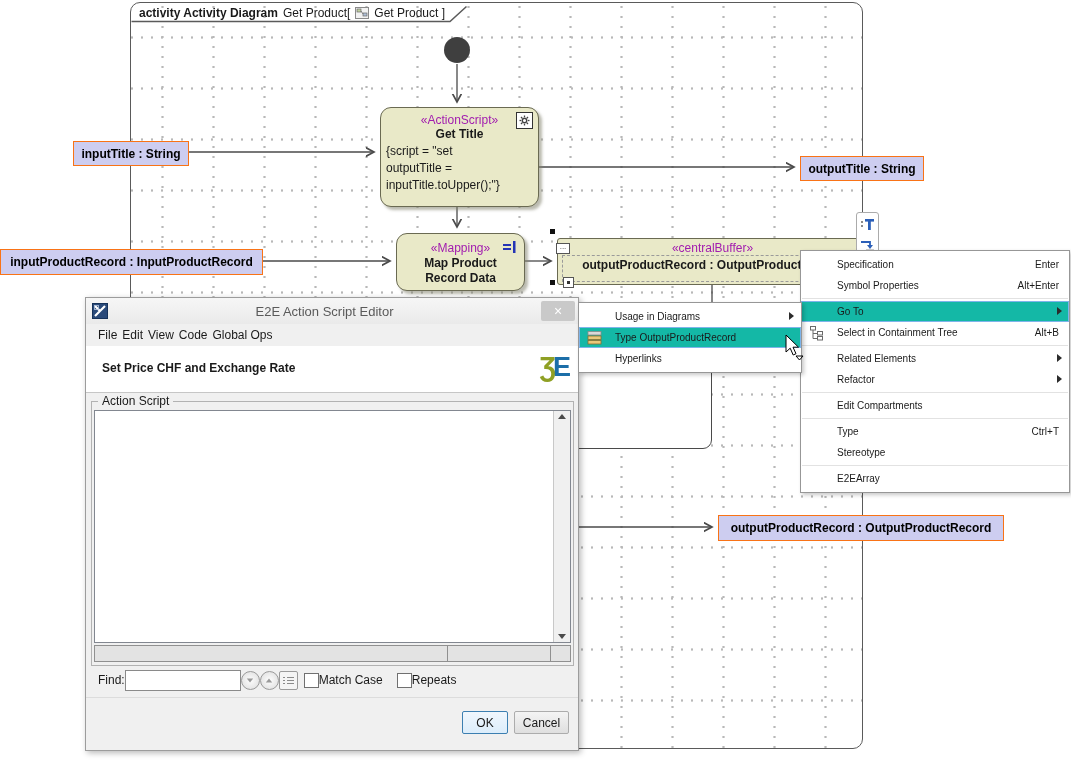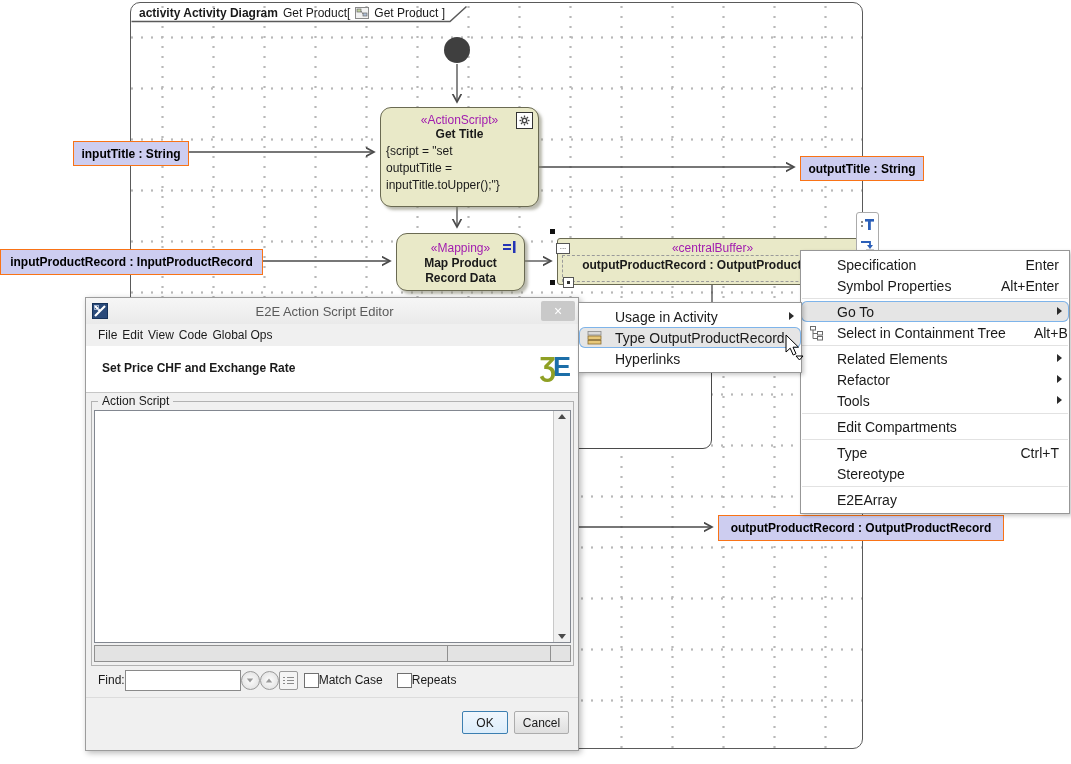--- a/index.html
+++ b/index.html
@@ -81,26 +81,26 @@
     display:flex;align-items:center;justify-content:center;}
   .cb{width:13px;height:13px;background:#fff;border:1px solid #707070;}
   .dlgsep{position:absolute;left:0;top:399px;right:0;height:1px;background:#DCDCDC;}
   .btn{position:absolute;top:413px;height:21px;border:1px solid #ACACAC;
     background:linear-gradient(#F4F4F4,#DFDFDF);font-size:12px;
     display:flex;align-items:center;justify-content:center;border-radius:2px;}
   .btn.ok{left:376px;width:44px;border-color:#3C7FB1;background:linear-gradient(#F0F7FD,#DCEDFB);}
   .btn.cancel{left:428px;width:53px;}
   
   .menu{background:#fff;border:1px solid #979797;box-shadow:2px 2px 4px rgba(0,0,0,.22);
-    padding:3px 0;font-size:14px;color:#1A1A1A;z-index:20;}
+    padding:3px 0;font-size:10px;color:#1A1A1A;z-index:20;}
   .mi{position:relative;height:21px;display:flex;align-items:center;padding:0 10px 0 36px;white-space:nowrap;}
   .mi .sc{margin-left:auto;padding-left:28px;}
   .mi .subarrow{position:absolute;right:7px;top:6px;width:0;height:0;
     border:4px solid transparent;border-left:5px solid #2B2B2B;border-right:none;}
-  .mi.hl{background:#e5e5e5;box-shadow:inset 0 0 0 1px #7EB4EA;border-radius:6px;}
+  .mi.hl{background:#14b8a6;box-shadow:inset 0 0 0 1px #7EB4EA;}
   .msep{height:1px;background:#E2E2E2;margin:2px 1px;}
   .gutter-icon{position:absolute;left:8px;top:3px;}
 </style>
 </head>
 <body>
 
 <div class="abs frame"></div>
 
 <svg class="abs" style="left:0;top:0;width:1071px;height:764px;z-index:2;pointer-events:none">
   <defs>
@@ -303,45 +303,41 @@
   </div>
   <div class="msep"></div>
   <div class="mi">
     <span>Related Elements</span>
       <span class="subarrow"></span>
   </div>
   <div class="mi">
     <span>Refactor</span>
       <span class="subarrow"></span>
   </div>
-  <div class="mi">
-    <span>Tools</span>
-      <span class="subarrow"></span>
-  </div>
   <div class="msep"></div>
   <div class="mi">
     <span>Edit Compartments</span>
   </div>
   <div class="msep"></div>
   <div class="mi">
     <span>Type</span>
       <span class="sc">Ctrl+T</span>
   </div>
   <div class="mi">
     <span>Stereotype</span>
   </div>
   <div class="msep"></div>
   <div class="mi">
     <span>E2EArray</span>
   </div>
 </div>
 
 <div class="abs menu" style="left:578px;top:302px;width:222px;z-index:25;">
   <div class="mi">
-    <span>Usage in Activity</span>
+    <span>Usage in Diagrams</span>
       <span class="subarrow"></span>
   </div>
   <div class="mi hl">
     <svg class="gutter-icon" style="top:4px;" width="16" height="14">
       <rect x="1" y="0.5" width="13" height="3.5" fill="#D9D9D9" stroke="#8A8A8A" stroke-width="0.8"></rect>
       <rect x="1" y="5" width="13" height="3.5" fill="#E8C87A" stroke="#8A6D2F" stroke-width="0.8"></rect>
       <rect x="1" y="9.5" width="13" height="3.5" fill="#E8C87A" stroke="#8A6D2F" stroke-width="0.8"></rect>
     </svg>
     <span>Type OutputProductRecord</span>
   </div>

